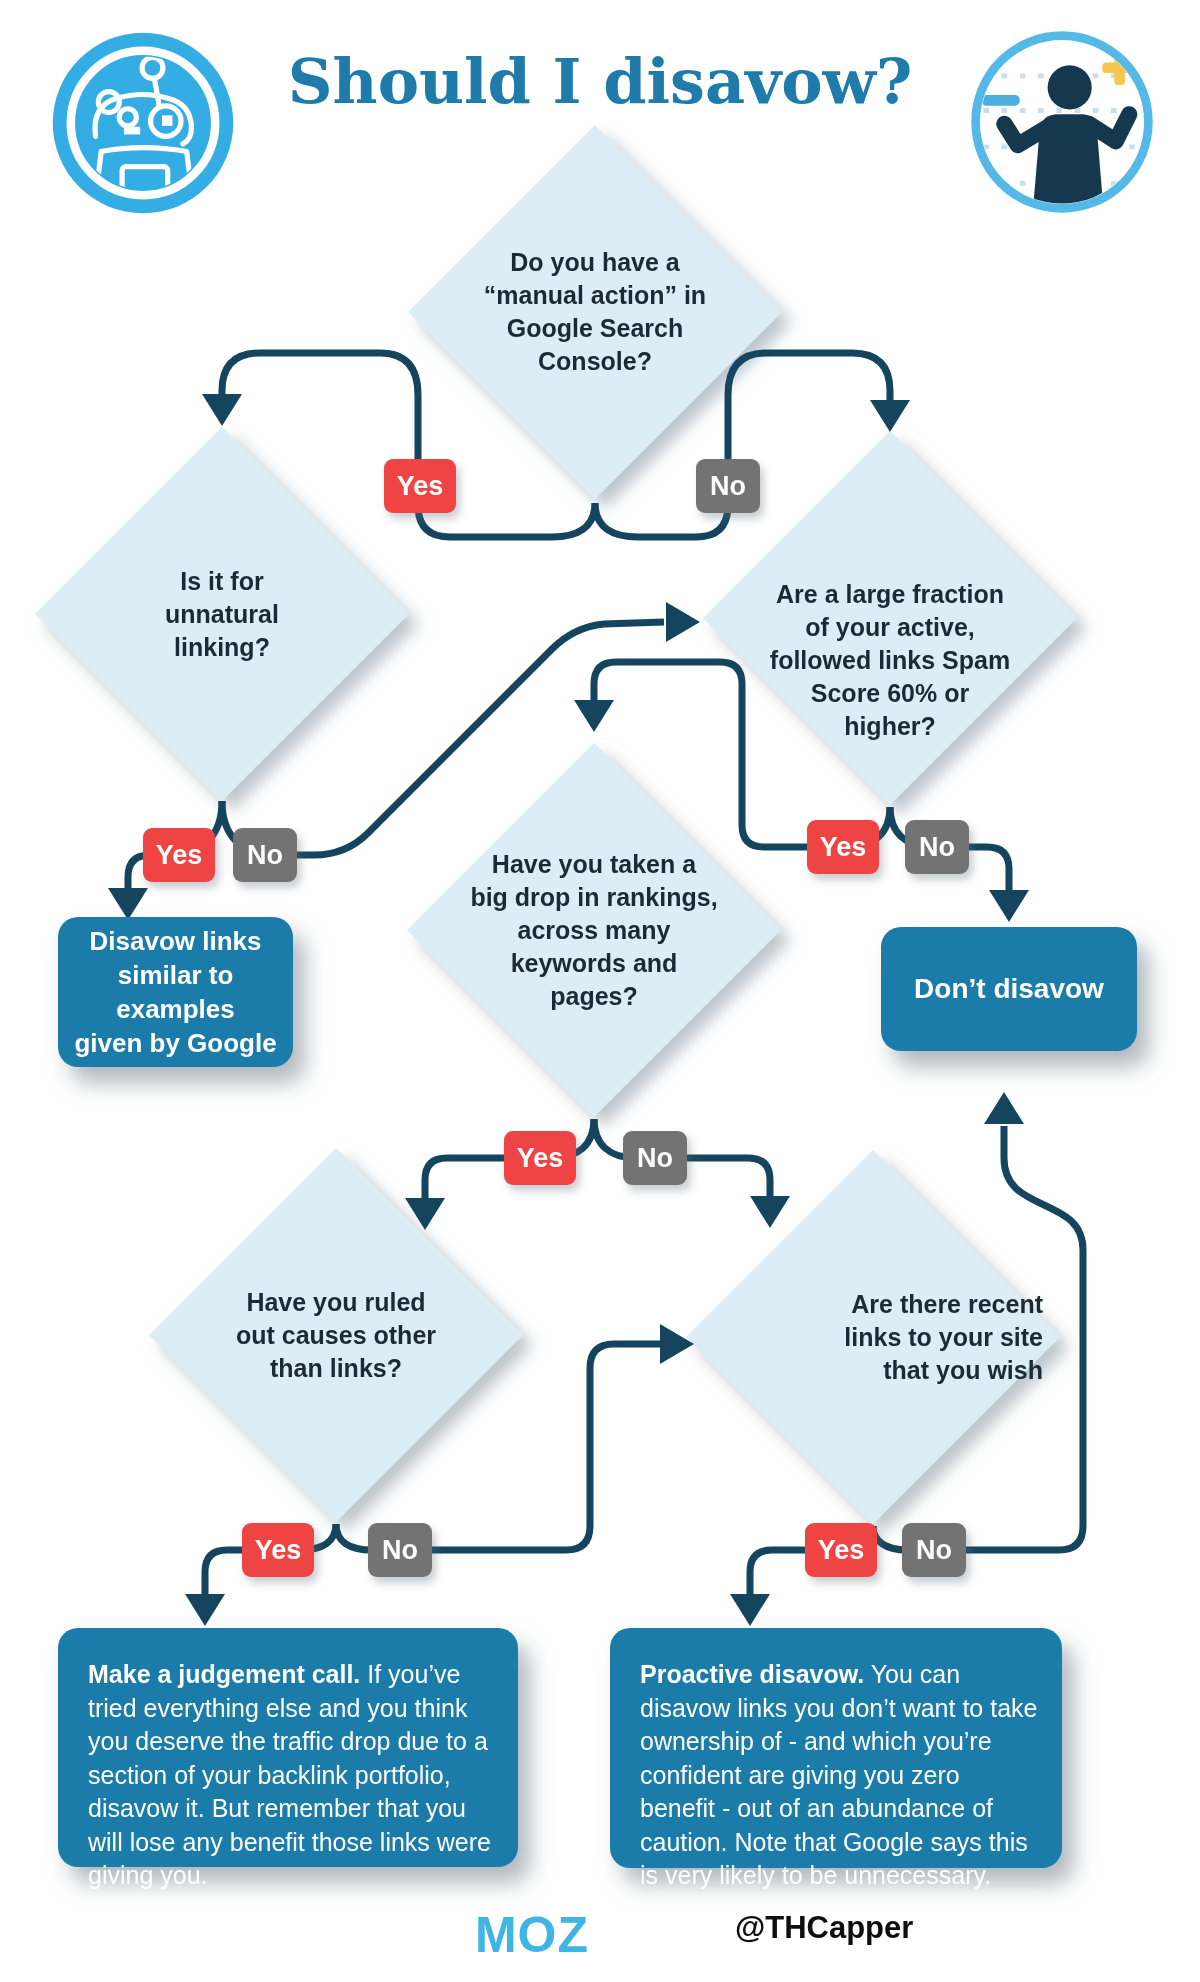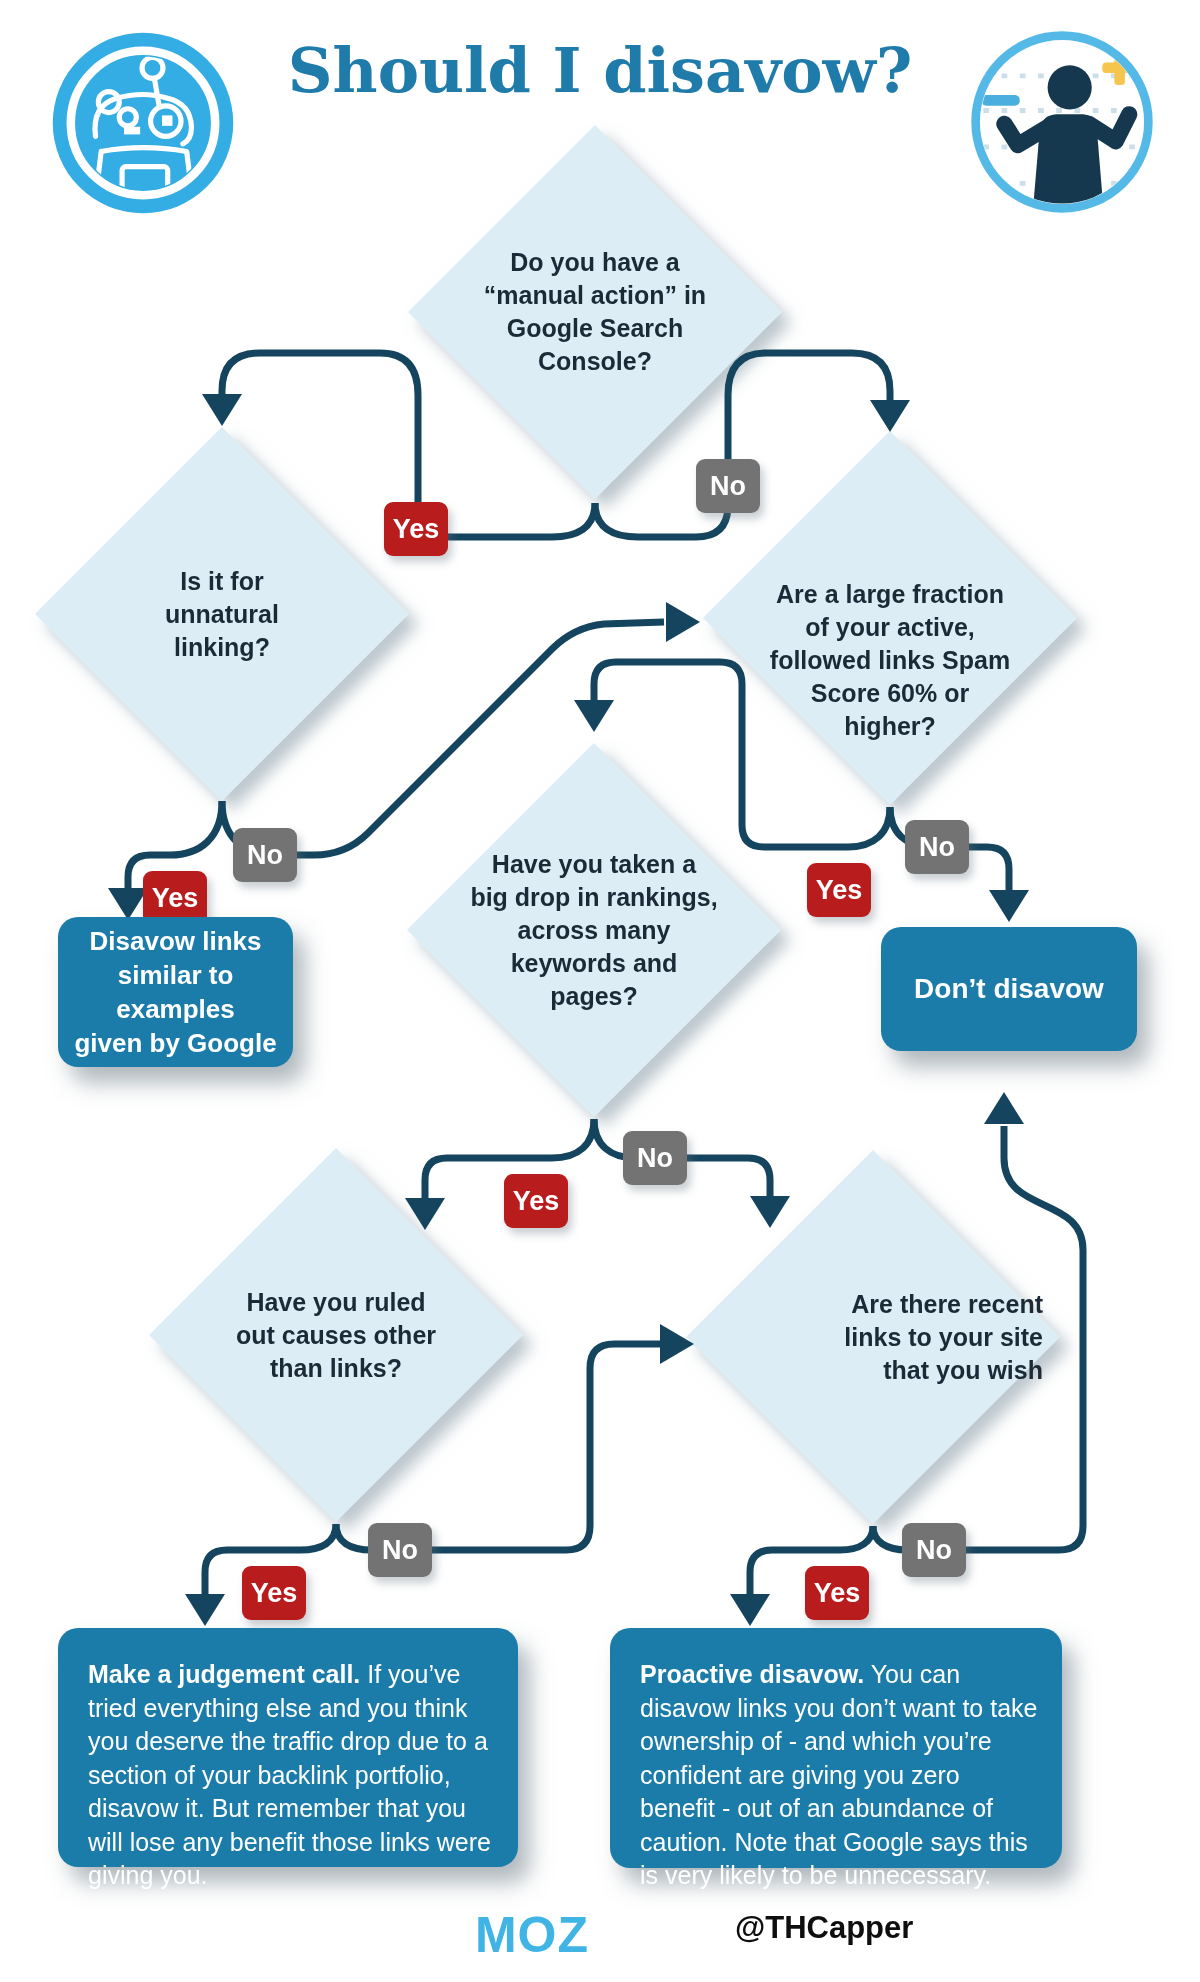--- a/index.html
+++ b/index.html
@@ -2,35 +2,35 @@
 <html><head>
 <meta charset="utf-8">
 <style>
   html,body{margin:0;padding:0;}
   body{
     width:1200px;height:1982px;position:relative;background:#ffffff;overflow:hidden;
     font-family:"Liberation Sans","DejaVu Sans",sans-serif;
   }
   #flow-svg{position:absolute;left:0;top:0;}
   .page-title{
-    position:absolute;left:600px;top:36px;transform:translateX(-50%);
+    position:absolute;left:600px;top:47px;transform:translateX(-50%);
     font-family:"DejaVu Serif","Liberation Serif",serif;
     font-weight:bold;font-size:62px;line-height:70px;color:#1f7ba9;white-space:nowrap;
   }
   .dtext{
     position:absolute;transform:translate(-50%,-50%);width:340px;text-align:center;
     font-weight:bold;font-size:25px;line-height:33px;color:#1b2a36;
   }
   .dtext span{display:block;}
   .badge{
     position:absolute;height:54px;border-radius:9px;color:#ffffff;font-weight:bold;font-size:27px;
     display:flex;align-items:center;justify-content:center;
     box-shadow:4px 6px 9px rgba(100,115,125,.35);
   }
-  .badge.yes{width:64px;background:#b91c1c;margin-top:43px;}
+  .badge.yes{width:72px;background:#ef4444;}
   .badge.no{width:64px;background:#737373;}
   .box{
     position:absolute;background:#1c7ca9;border-radius:20px;color:#ffffff;
     box-shadow:12px 16px 22px rgba(100,115,125,.5);
   }
   .box.center{display:flex;align-items:center;justify-content:center;text-align:center;
     font-weight:bold;font-size:26px;line-height:34px;}
   .box.para{font-size:25px;line-height:33.5px;padding:30px 24px 16px 30px;box-sizing:border-box;}
   .box.para .lead{font-weight:bold;}
   .dtext span, .box span{pointer-events:none;}

